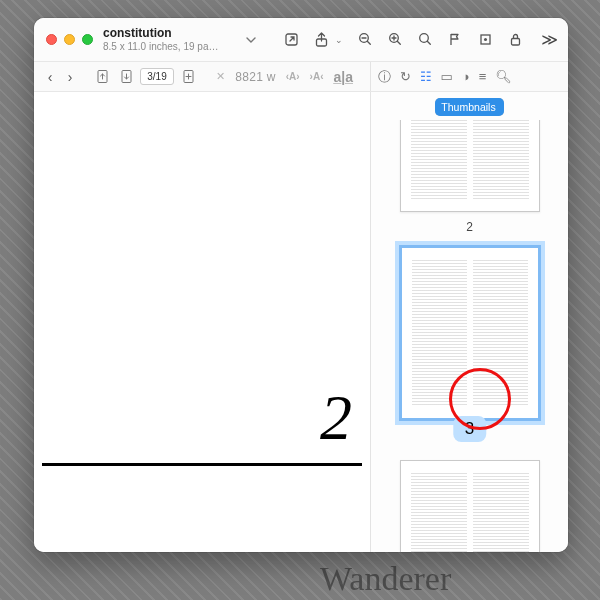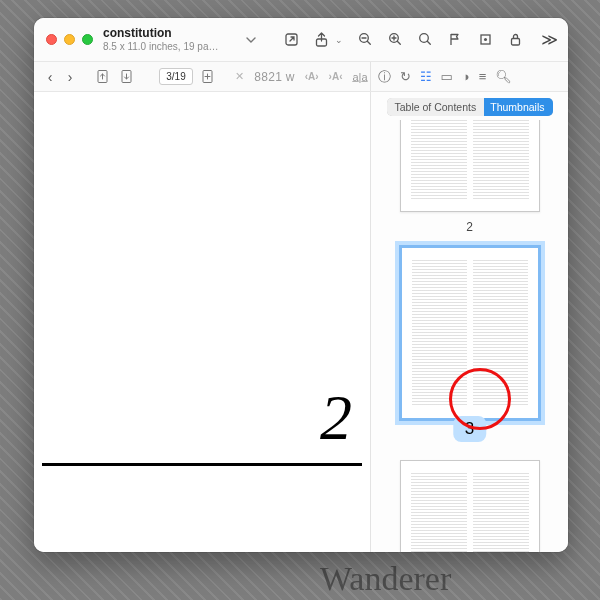--- a/index.html
+++ b/index.html
@@ -65,21 +65,21 @@
     background:#fafafa;
     border-bottom:1px solid #e7e7e7;
     font-size:11px; color:#666;
     position:relative;
   }
   .tool-left { display:flex; align-items:center; gap:4px; padding-left:8px;}
   .nav-btn { width:16px;height:16px;display:flex;align-items:center;justify-content:center;font-size:14px;color:#555;cursor:default;}
   .tool-btn { width:20px;height:20px;display:flex;align-items:center;justify-content:center;color:#666;}
   .page-field{
     width:34px;height:17px;border:1px solid #ccc;border-radius:3px;background:#fff;
-    font-size:10px;display:flex;align-items:center;justify-content:center;color:#333;margin-left:19px;
+    font-size:10px;display:flex;align-items:center;justify-content:center;color:#333;
   }
   .tool-mid { display:flex; align-items:center; gap:10px; margin-left:18px; color:#9a9a9a;}
   .zoom { font-size:12px; letter-spacing:.3px;}
   .aA { font-size:10px; font-weight:600;color:#b0b0b0;}
   .tool-divider { position:absolute; left:336px; top:0; bottom:0; width:1px; background:#e3e3e3;}
   .insp-tools { position:absolute; left:344px; top:0; height:100%; display:flex; align-items:center; gap:9px; color:#777; font-size:13px;}
   .insp-tools .sel { color:#3b82f6;}
   
   .content { flex:1; display:flex; min-height:0;}
   .doc-area {
@@ -260,21 +260,21 @@
             <path d="M6.5 5v5M4 7.5h5" stroke="#777" stroke-linecap="round"></path>
           </svg>
       </div>
     </div>
 
     <div class="tool-mid">
       <span style="font-size:11px;color:#b6b6b6">✕</span>
       <span class="zoom">8821 w</span>
       <span class="aA">‹A›</span>
       <span class="aA">›A‹</span>
-      <span style="font-size:11px;color:#9a9a9a;font-weight:400">a̲|a̲</span>
+      <span style="font-size:14px;color:#9a9a9a;font-weight:700">a̲|a̲</span>
     </div>
 
     <div class="tool-divider"></div>
 
     <div class="insp-tools">
       <span>ⓘ</span>
       <span>↻</span>
       <span class="sel">☷</span>
       <span>▭</span>
       <span>◑</span>
@@ -284,21 +284,20 @@
   </div>
 
   <div class="content">
     <div class="doc-area">
       <div class="page-num">2</div>
       <div class="hr"></div>
     </div>
 
     <div class="sidebar">
       <div class="seg">
-        <span>Table of Contents</span>
         <span class="active">Thumbnails</span>
       </div>
 
       <div class="thumbs">
 
         <div class="thumb" style="margin-top:-88px">
           <div class="page">
               <div class="col"></div>
               <div class="col"></div>
             </div>

